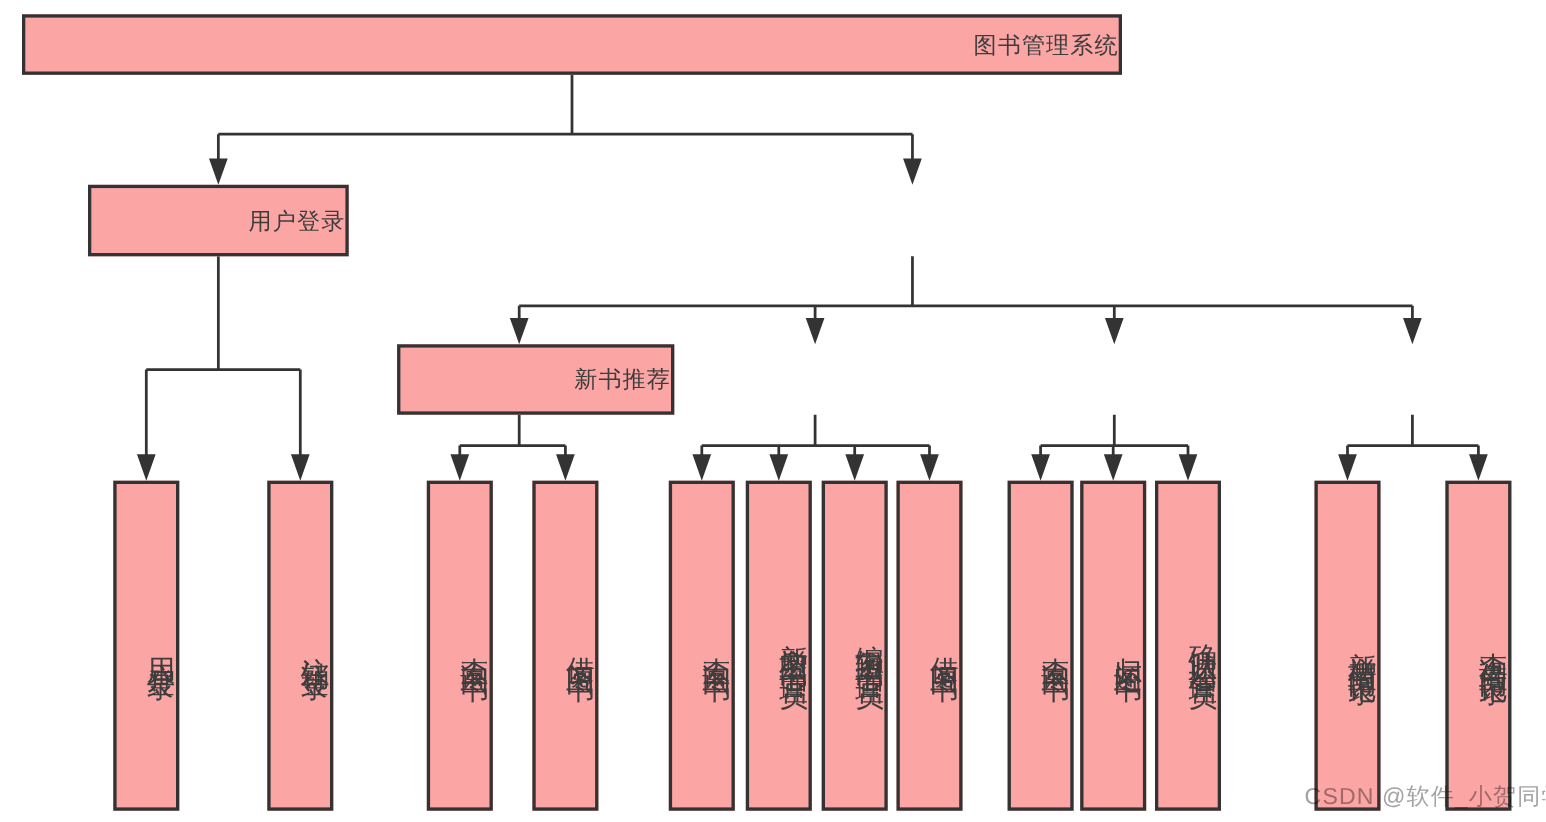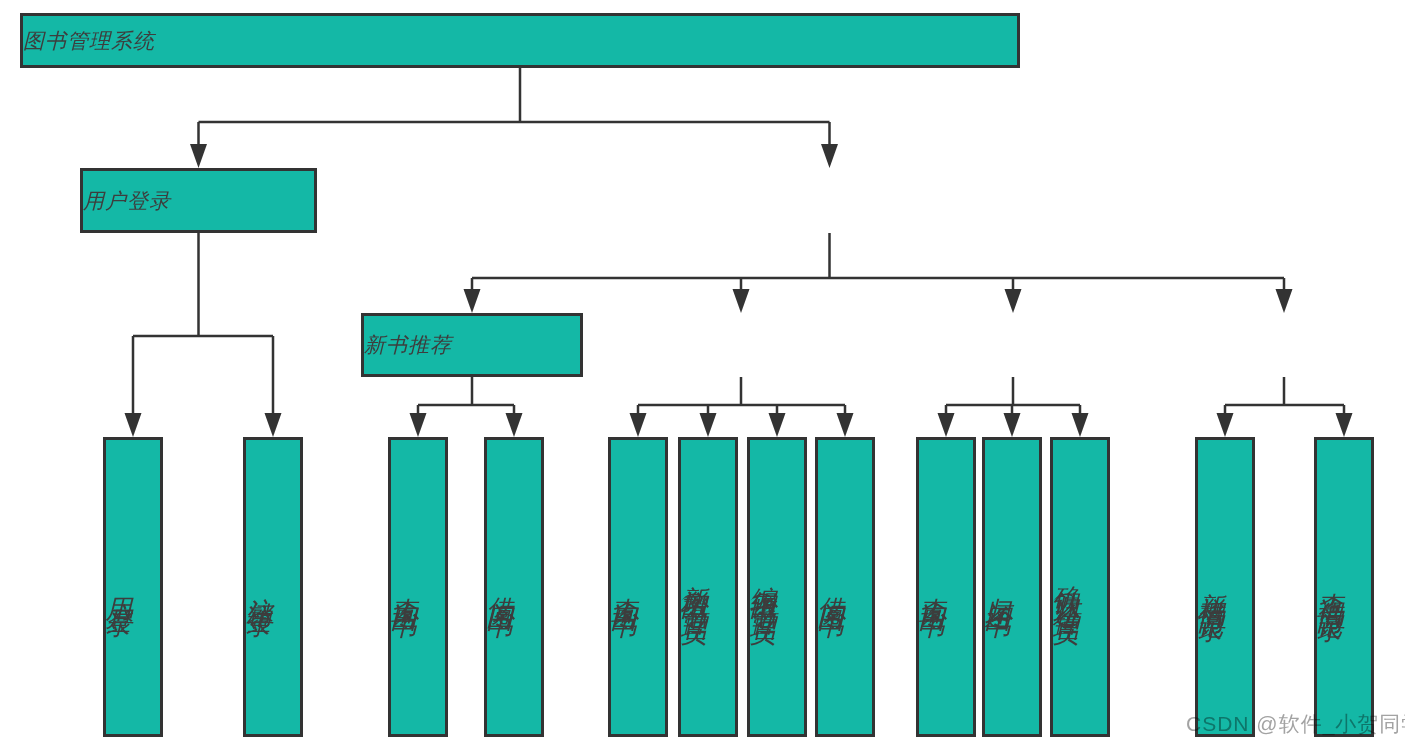--- a/index.html
+++ b/index.html
@@ -14,39 +14,38 @@
     background: #ffffff;
     overflow: hidden;
   }
   svg.connectors {
     position: absolute;
     left: 0; top: 0;
     width: 1405px; height: 747px;
   }
   .node {
     position: absolute;
-    background: #14b8a6;
+    background: #fca5a5;
     border: 3px solid #333333;
     box-sizing: border-box;
     display: flex;
     align-items: center;
-    justify-content: flex-start;
+    justify-content: flex-end;
     color: #3d3d3d;
-    font-style: italic;
   }
   .hlabel {
     font-size: 21px;
     letter-spacing: 1px;
     white-space: nowrap;
   }
   .node.root  { left: 20px;  top: 13px;  width: 1000px; height: 55px; }
   .node.lvl2  { height: 65px; width: 237px; top: 168px; }
   .node.lvl2.user { left: 80px; }
   .node.lvl2.book { left: 711px; }
-  .node.lvl3  { height: 64px; width: 222px; top: 313px; }
+  .node.lvl3  { height: 64px; width: 252px; top: 313px; }
   .node.lvl3.n1 { left: 361px; }
   .node.lvl3.n2 { left: 630px; }
   .node.lvl3.n3 { left: 902px; }
   .node.lvl3.n4 { left: 1173px; }
   .node.leaf {
     top: 437px;
     width: 60px;
     height: 300px;
   }
   .vlabel {

